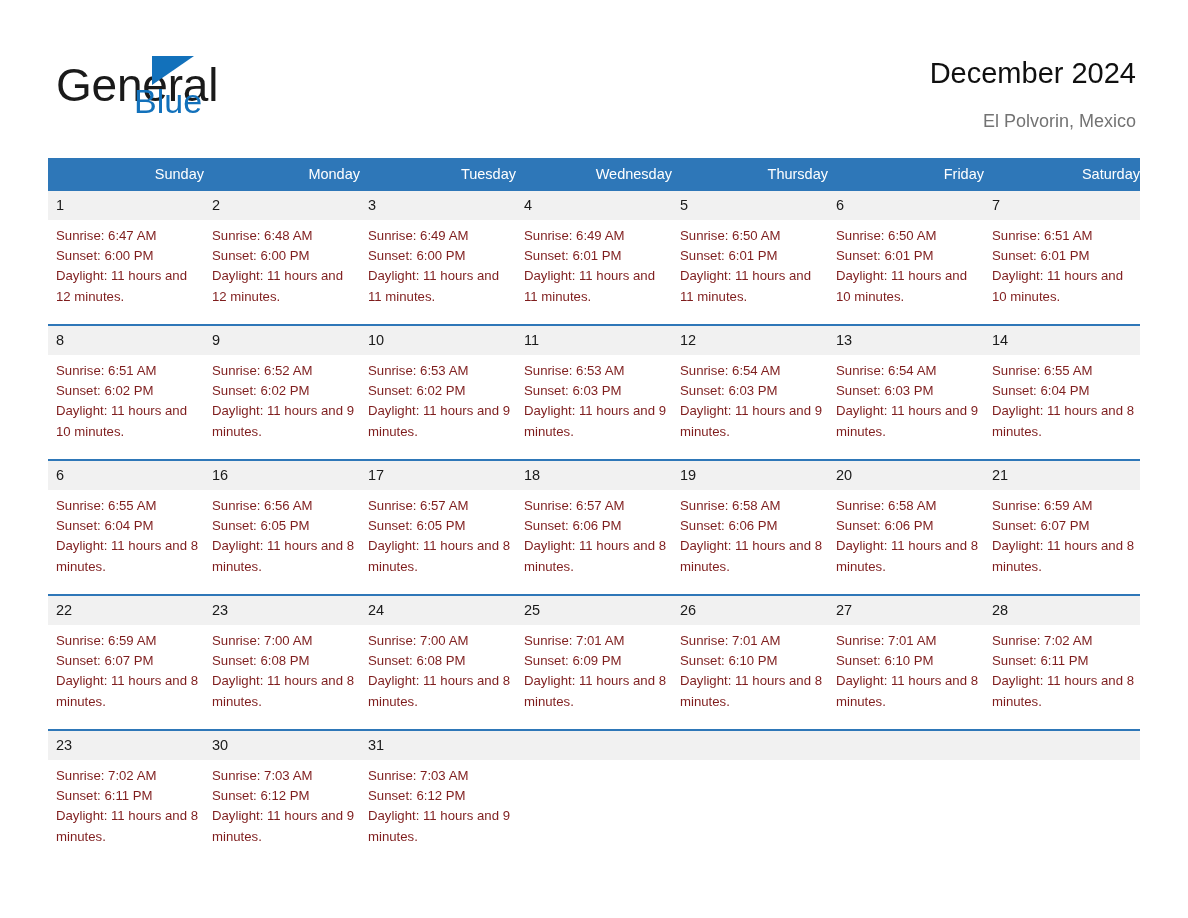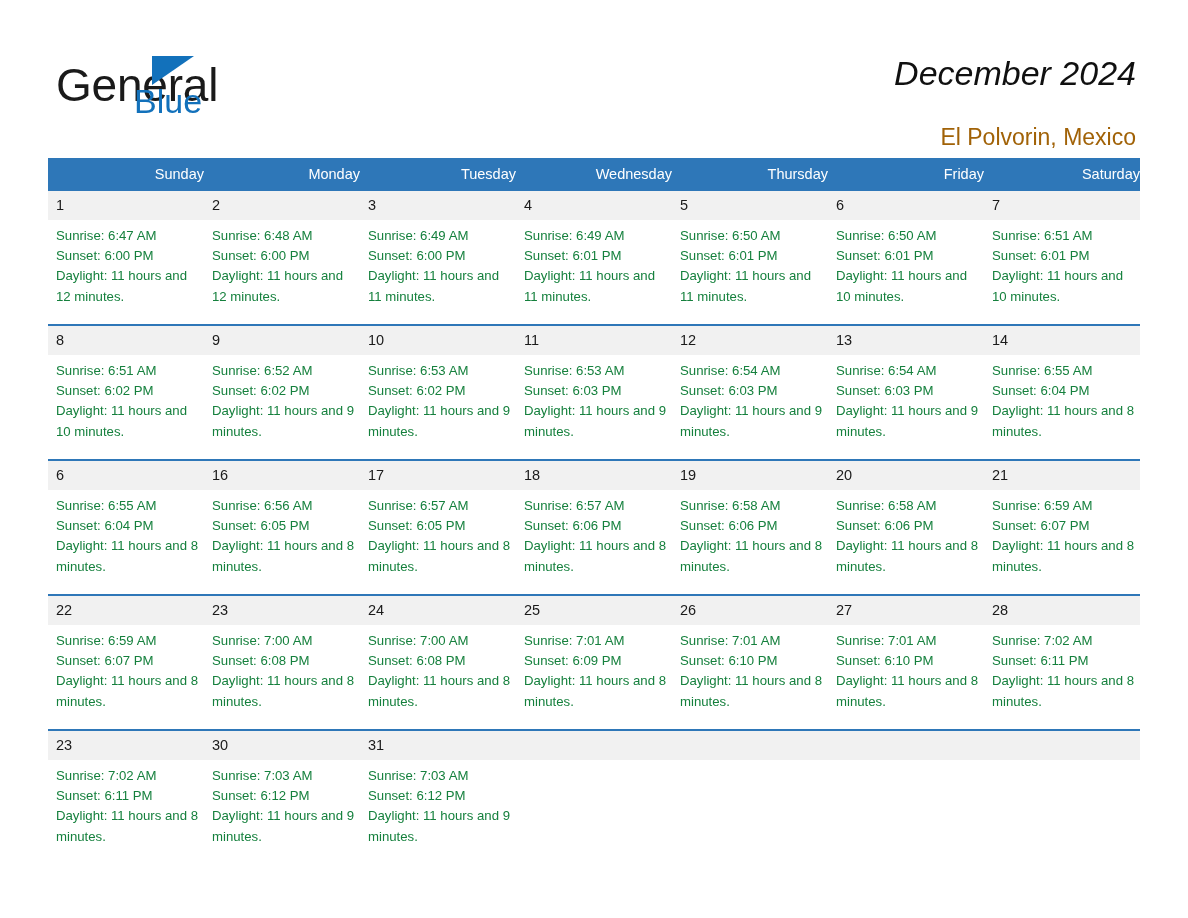--- a/index.html
+++ b/index.html
@@ -67,32 +67,31 @@
     white-space: nowrap;
   }
 
   .title-block {
     position: absolute;
     right: 52px;
     top: 48px;
     text-align: right;
   }
   .title-main {
-    font-size: 34px;
+    font-size: 29px;
     line-height: 50px;
     color: #101010;
     font-weight: normal;
     white-space: nowrap;
-    font-style: italic;
   }
   .title-sub {
-    margin-top: 25px;
-    font-size: 23px;
+    margin-top: 9px;
+    font-size: 18px;
     line-height: 28px;
-    color: #a16207;
+    color: #737373;
     font-weight: normal;
     white-space: nowrap;
   }
 
   
   .calendar {
     position: absolute;
     left: 48px;
     top: 158px;
     width: 1092px;
@@ -143,21 +142,21 @@
   }
 
   .daynum.empty {
     color: transparent;
   }
 
   .details {
     padding: 6px 6px 0 8px;
     font-size: 13.2px;
     line-height: 20.2px;
-    color: #15803d;
+    color: #7f1d1d;
   }
   .details div {
     white-space: nowrap;
   }
   .details .wrap {
     white-space: normal;
   }
 </style>
 </head>
 <body>

